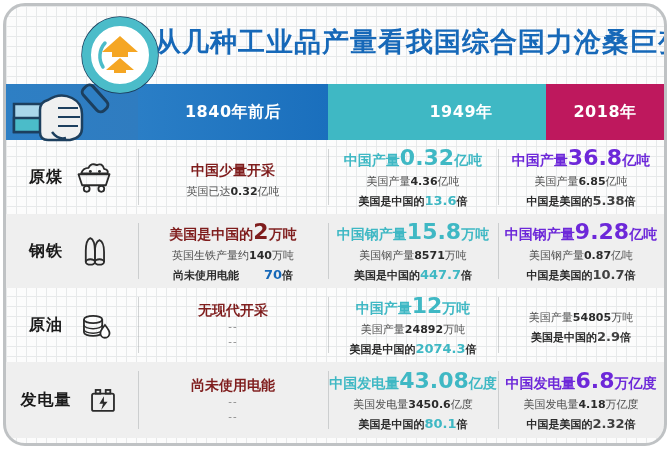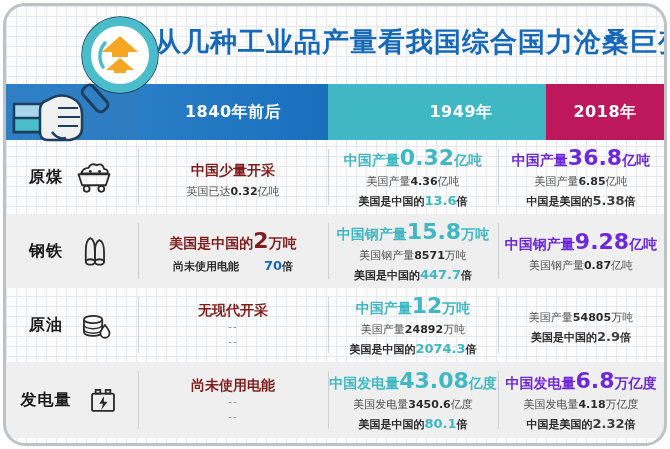--- a/index.html
+++ b/index.html
@@ -217,40 +217,46 @@
             <path d="M24 30 v-11 q0 -11 5 -13 q5 2 5 13 v11" fill="none" stroke="#2b2b2b" stroke-width="2"></path>
             <ellipse cx="19" cy="30" rx="5" ry="3" fill="none" stroke="#2b2b2b" stroke-width="2"></ellipse>
             <ellipse cx="29" cy="30" rx="5" ry="3" fill="none" stroke="#2b2b2b" stroke-width="2"></ellipse>
           </svg>
         </div>
         <div class="cell c1">
           <div class="line-main">
             <span class="lbl">美国是中国的</span><span class="num">2</span><span class="unit">万吨</span>
           </div>
           <div class="line-sub">
+            <span>英国生铁产量约</span><b>140</b><span>万吨</span>
+          </div>
+          <div class="line-sub">
             <b>尚未使用电能</b><span class="hl">70</span><b>倍</b>
           </div>
         </div>
         <div class="cell c2">
           <div class="line-main">
             <span class="lbl">中国钢产量</span><span class="num">15.8</span><span class="unit">万吨</span>
           </div>
           <div class="line-sub">
             <span>美国钢产量</span><b>8571</b><span>万吨</span>
           </div>
           <div class="line-sub">
             <b>美国是中国的</b><span class="hl">447.7</span><b>倍</b>
           </div>
         </div>
         <div class="cell c3">
           <div class="line-main">
             <span class="lbl">中国钢产量</span><span class="num">9.28</span><span class="unit">亿吨</span>
           </div>
           <div class="line-sub">
             <span>美国钢产量</span><b>0.87</b><span>亿吨</span>
+          </div>
+          <div class="line-sub">
+            <b>中国是美国的</b><span class="hl">10.7</span><b>倍</b>
           </div>
         </div>
       </div>
 
       <div class="row">
         <div class="cell label-col">
           <span class="row-label">原油</span>
           <svg class="row-icon" viewBox="0 0 46 36">
             <ellipse cx="22" cy="12" rx="10" ry="4" fill="none" stroke="#2b2b2b" stroke-width="2"></ellipse>
             <path d="M12 12 v14 a10 4 0 0 0 20 0 v-14" fill="none" stroke="#2b2b2b" stroke-width="2"></path>

